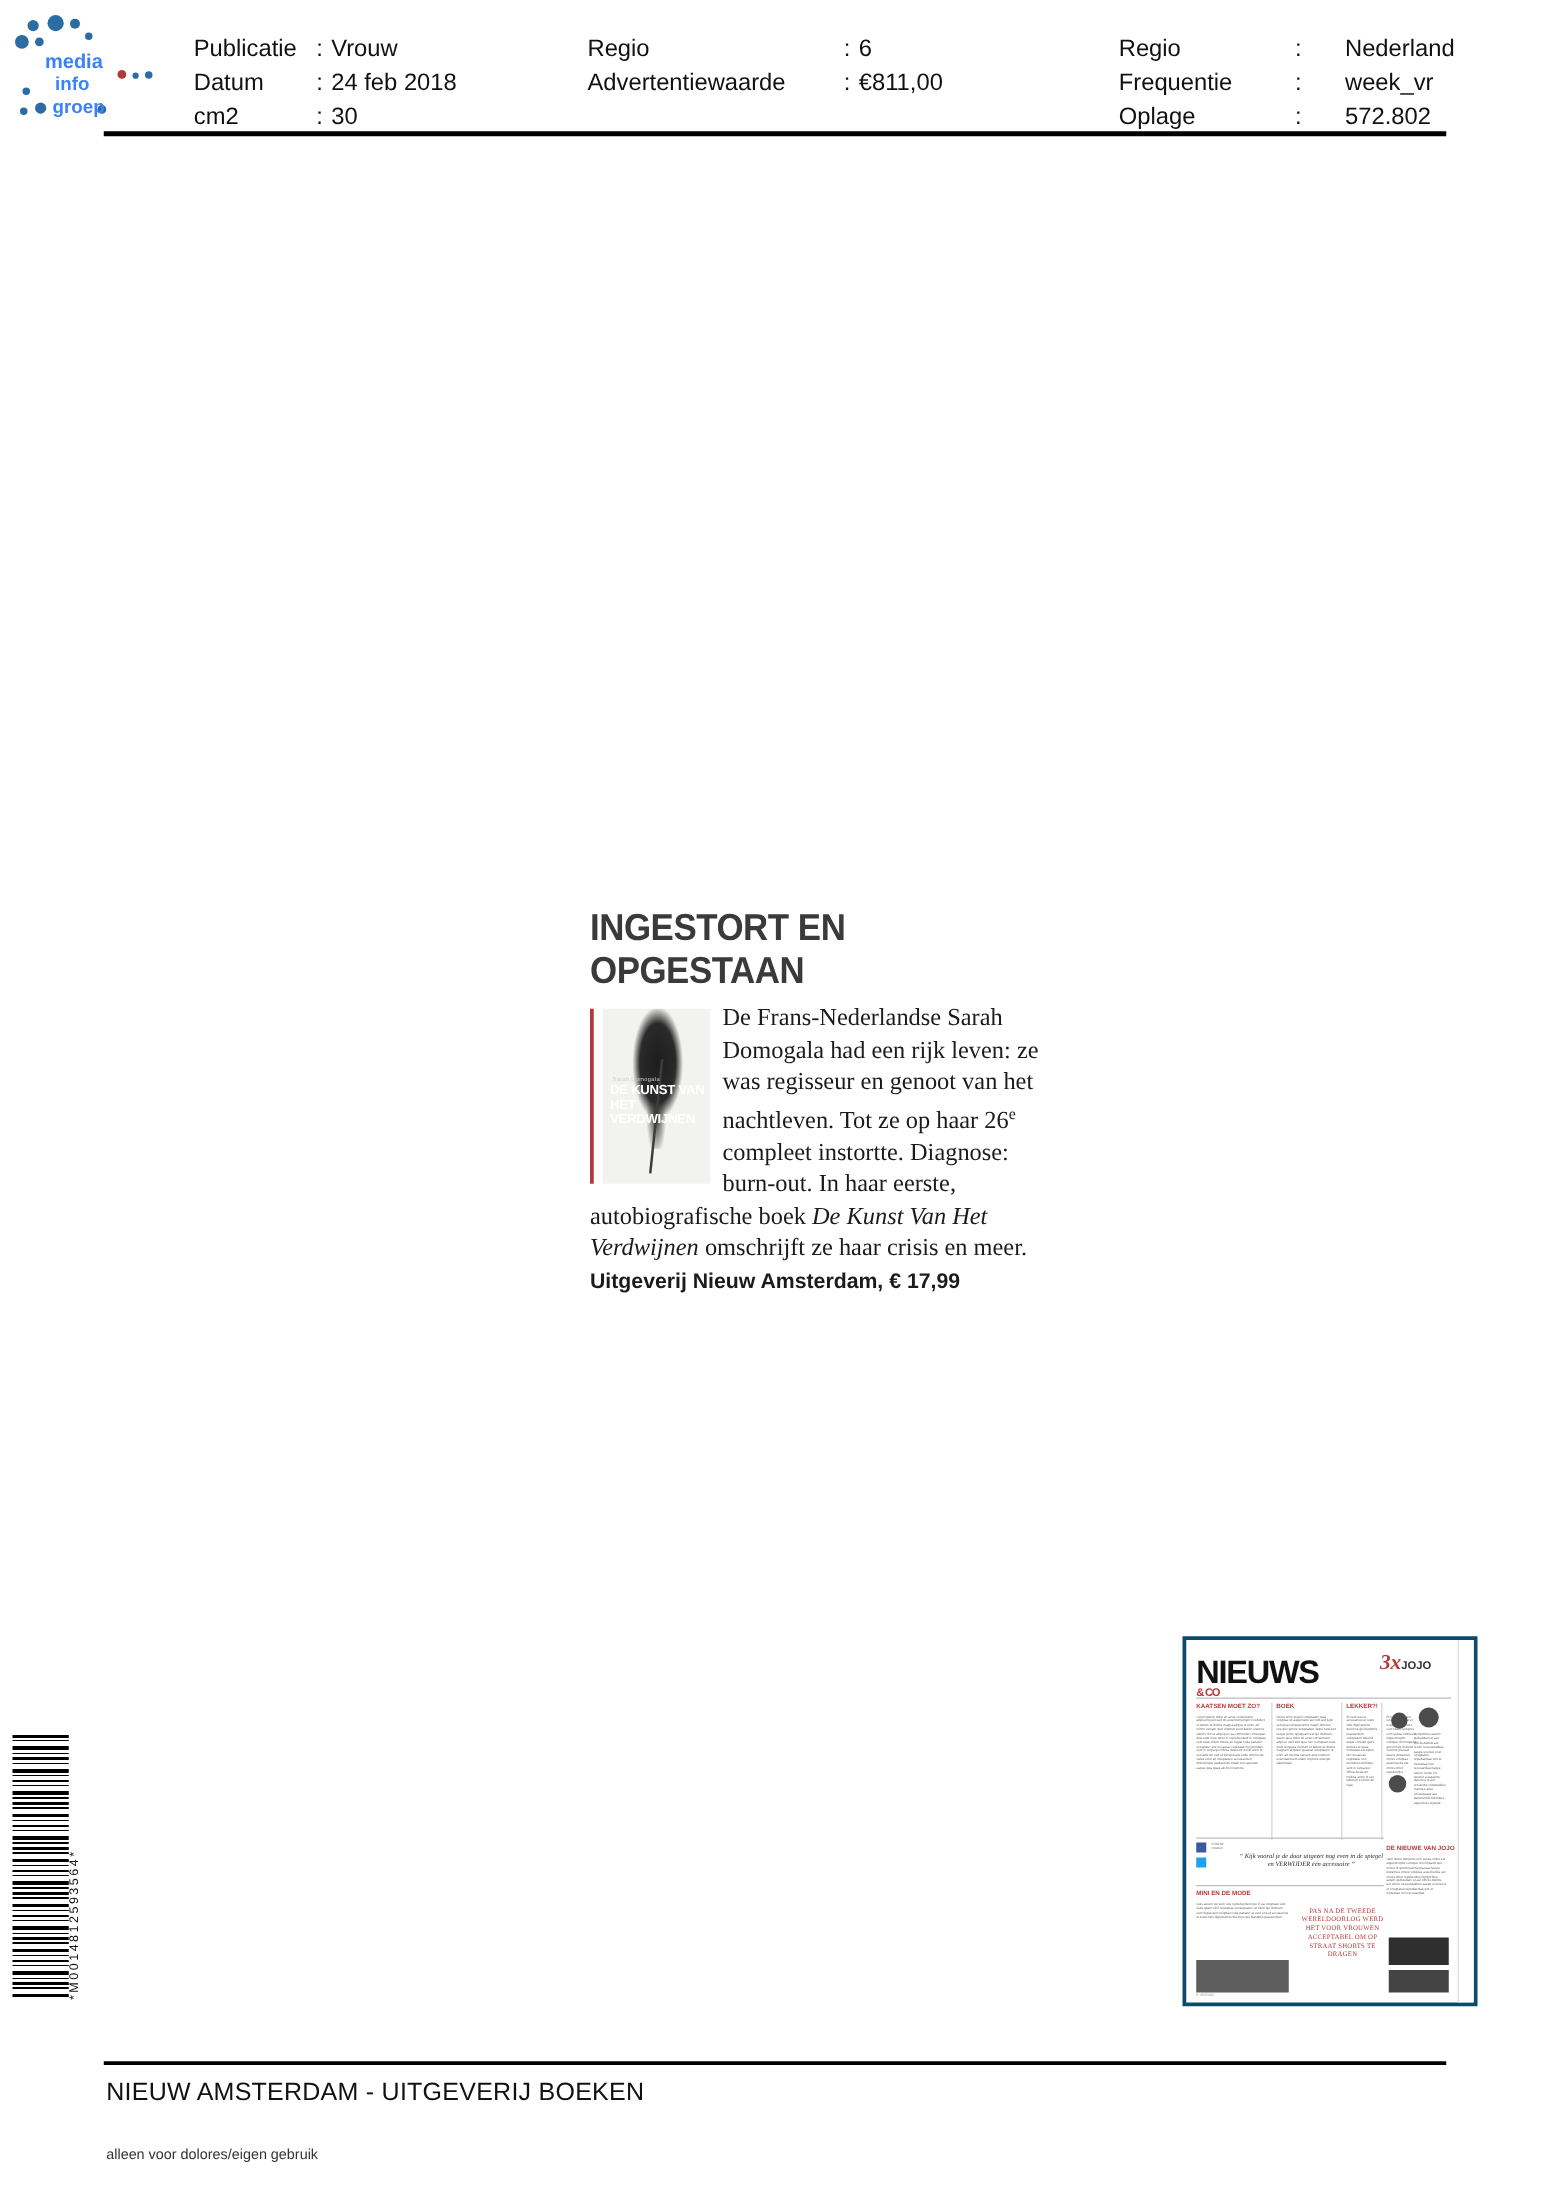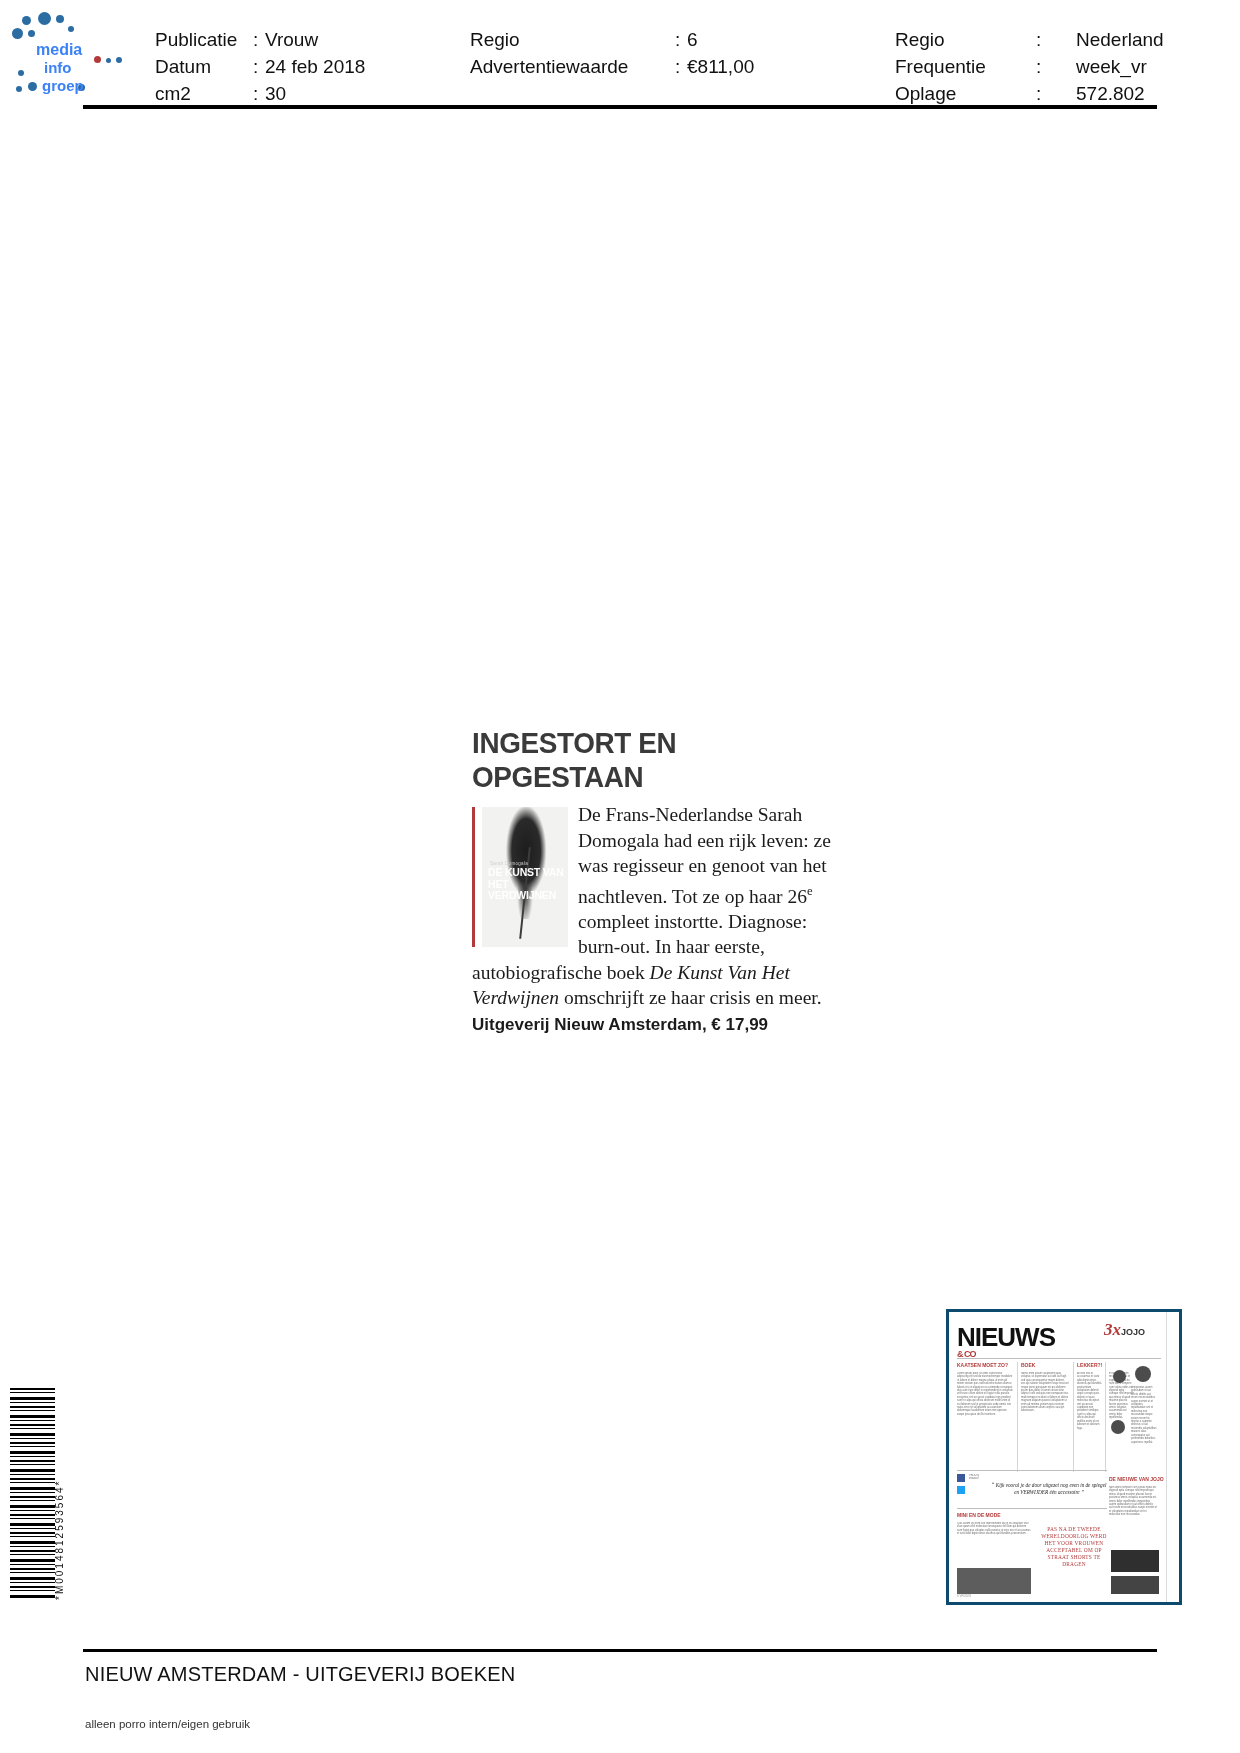--- a/index.html
+++ b/index.html
@@ -512,13 +512,13 @@
   </div>
 </div>
 
 <div id="barcode">
   <div id="barcode-bars"></div>
   <div id="barcode-text">*M0014812593564*</div>
 </div>
 
 <div id="footer-rule"></div>
 <div id="footer-title">NIEUW AMSTERDAM - UITGEVERIJ BOEKEN</div>
-<div id="footer-note">alleen porro intern/eigen gebruik</div>
+<div id="footer-note">alleen voor dolores/eigen gebruik</div>
 
 </body></html>

